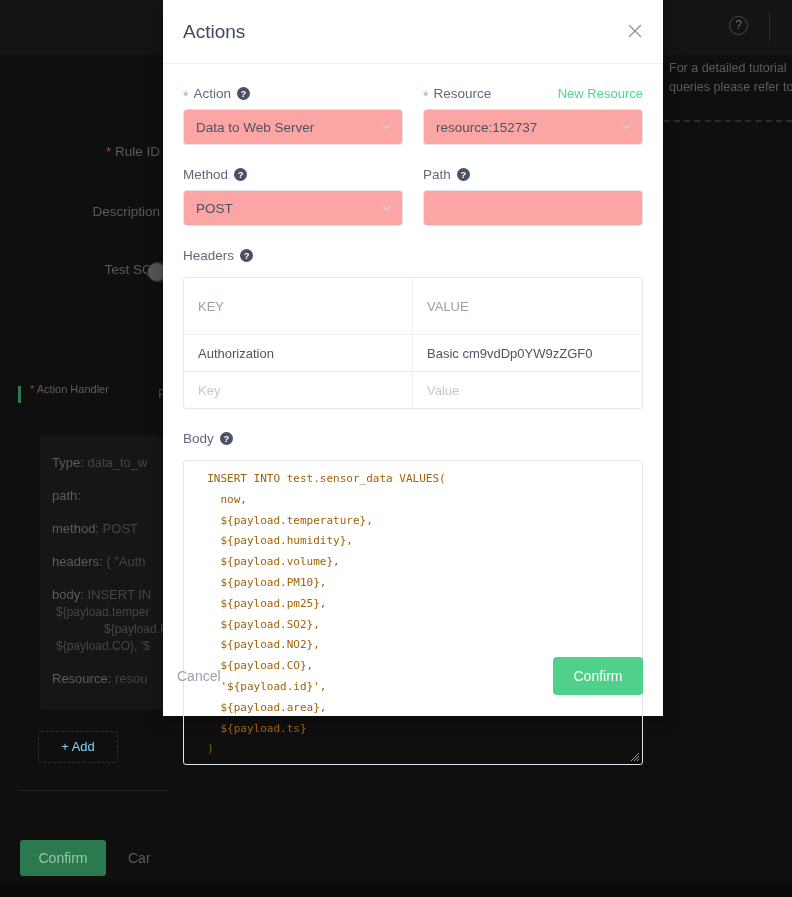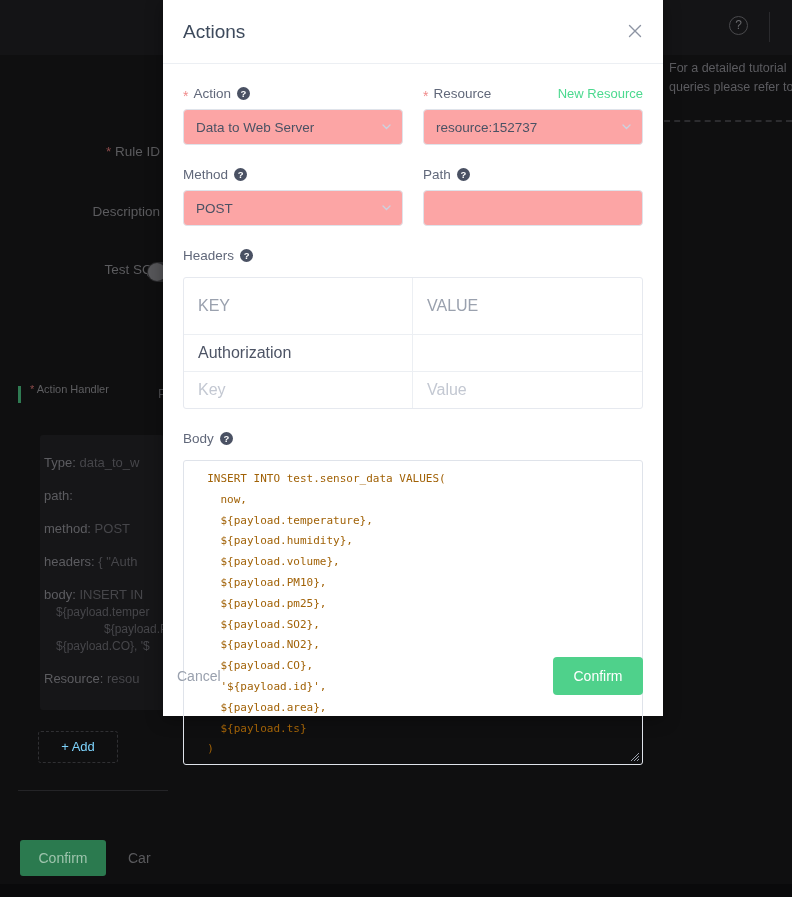--- a/index.html
+++ b/index.html
@@ -69,21 +69,21 @@
     position: absolute; left: 158px; top: 386px;
     font-size: 13px; color: #4e4e51;
   }
 
   .bg-card {
     position: absolute; left: 40px; top: 435px;
     width: 124px; height: 275px;
     background: #161618; border-radius: 3px;
   }
   .bg-card-row {
-    position: absolute; left: 44px;
+    position: absolute; left: 52px;
     font-size: 13px; color: #5c5c60; white-space: nowrap;
   }
   .bg-card-val { color: #46464a; }
   .bg-card-bodytext {
     position: absolute; left: 56px; top: 604px;
     font-size: 12px; color: #46464a; line-height: 17px;
     white-space: nowrap;
   }
 
   .bg-add-btn {
@@ -184,21 +184,21 @@
   
   .hdr-table {
     border: 1px solid #e6e9ef;
     border-radius: 3px;
     overflow: hidden;
   }
   .hdr-tr { display: flex; }
   .hdr-tr + .hdr-tr { border-top: 1px solid #eceff3; }
   .hdr-td {
     padding: 0 14px;
-    font-size: 16px;
+    font-size: 13px;
     display: flex; align-items: center;
   }
   .hdr-td.c1 { width: 229px; border-right: 1px solid #eceff3; }
   .hdr-td.c2 { flex: 1; }
   .hdr-head .hdr-td { height: 56px; color: #9aa1ae; }
   .hdr-data .hdr-td { height: 36px; color: #4d5465; }
   .hdr-empty .hdr-td { height: 36px; color: #c3c8d2; }
 
   .body-area {
     border: 1px solid #dfe3ea;
@@ -381,20 +381,21 @@
         <span>Headers</span>
         <span class="qmark">?</span>
       </div>
       <div class="hdr-table mt-14">
         <div class="hdr-tr hdr-head">
           <div class="hdr-td c1">KEY</div>
           <div class="hdr-td c2">VALUE</div>
         </div>
         <div class="hdr-tr hdr-data">
           <div class="hdr-td c1">Authorization</div>
+          <div class="hdr-td c2">Basic cm9vdDp0YW9zZGF0</div>
         </div>
         <div class="hdr-tr hdr-empty">
           <div class="hdr-td c1">Key</div>
           <div class="hdr-td c2">Value</div>
         </div>
       </div>
     </div>
 
     <div class="mt-22">
       <div class="field-label">

